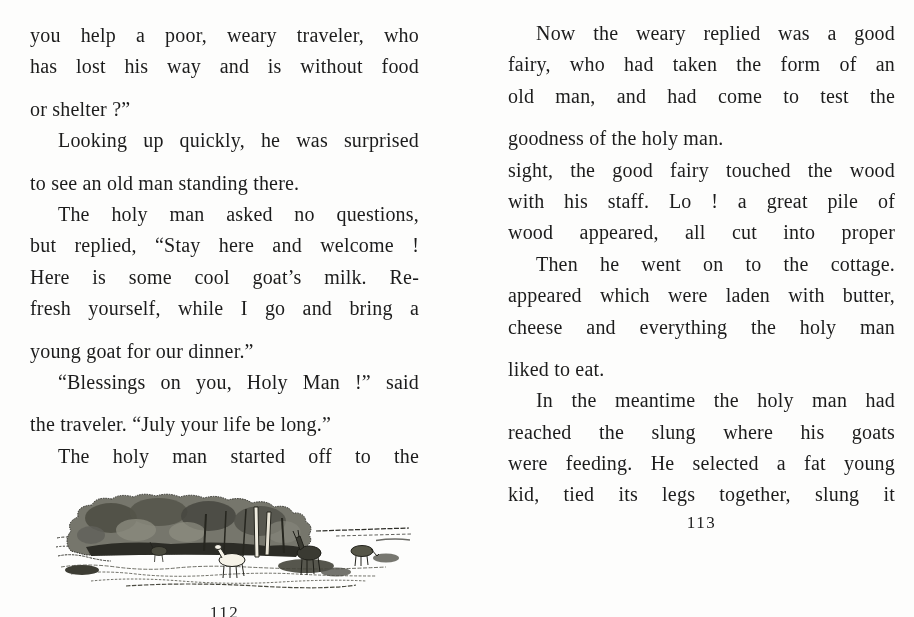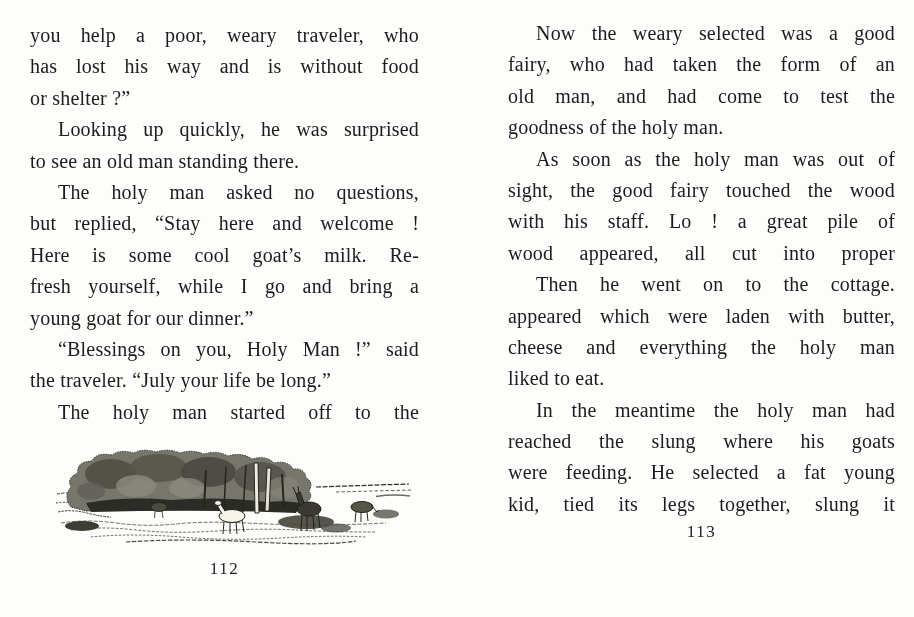--- a/index.html
+++ b/index.html
@@ -24,21 +24,21 @@
   .text-block { width: 100%; }
   .line {
     font-size: 20px;
     line-height: 31.4px;
     height: 31.4px;
     white-space: normal;
     text-align: justify;
     text-align-last: justify;
     letter-spacing: 0.2px;
   }
-  .line.last { text-align-last: left; }
+  .line.last { text-align-last: left; margin-top: 11px; }
   .line.indent { text-indent: 28px; }
   .illustration {
     margin: 20px 0 0 26px;
     width: 356px;
     height: 97px;
     display: block;
   }
   .illustration svg { display: block; width: 356px; height: 97px; }
   .folio {
     margin-top: 14px;
@@ -143,25 +143,24 @@
           <path d="M198 126 L 197 140 M 212 126 L 214 140" fill="none"></path>
         </g>
       </svg>
     </figure>
 
     <div class="folio">112</div>
   </section>
 
   <section class="page page-right">
     <div class="text-block">
-        <div class="line indent">Now the weary selected was a good</div>
+        <div class="line indent">Now the weary replied was a good</div>
         <div class="line">fairy, who had taken the form of an</div>
         <div class="line">old man, and had come to test the</div>
         <div class="line last">goodness of the holy man.</div>
-        <div class="line indent">As soon as the holy man was out of</div>
         <div class="line">sight, the good fairy touched the wood</div>
         <div class="line">with his staff. Lo ! a great pile of</div>
         <div class="line">wood appeared, all cut into proper</div>
         <div class="line indent">Then he went on to the cottage.</div>
         <div class="line">appeared which were laden with butter,</div>
         <div class="line">cheese and everything the holy man</div>
         <div class="line last">liked to eat.</div>
         <div class="line indent">In the meantime the holy man had</div>
         <div class="line">reached the slung where his goats</div>
         <div class="line">were feeding. He selected a fat young</div>

